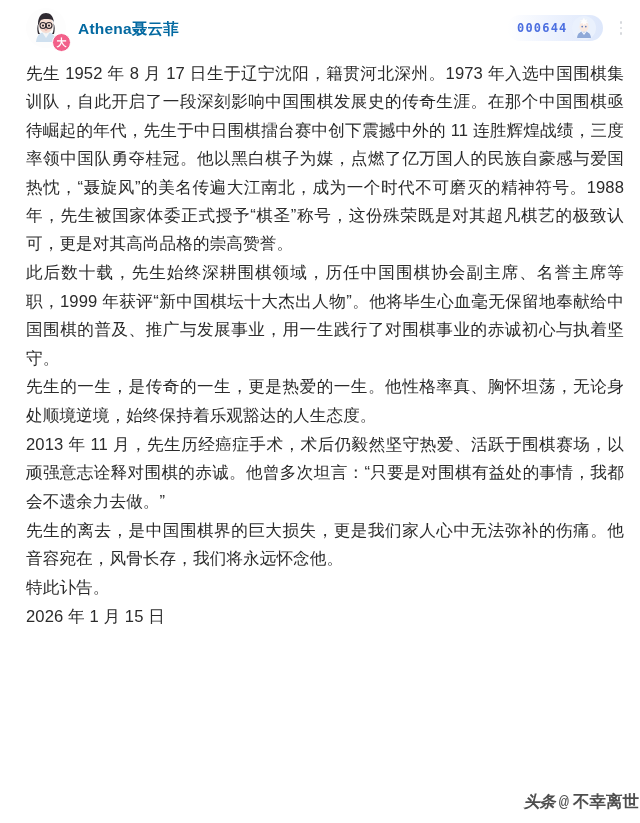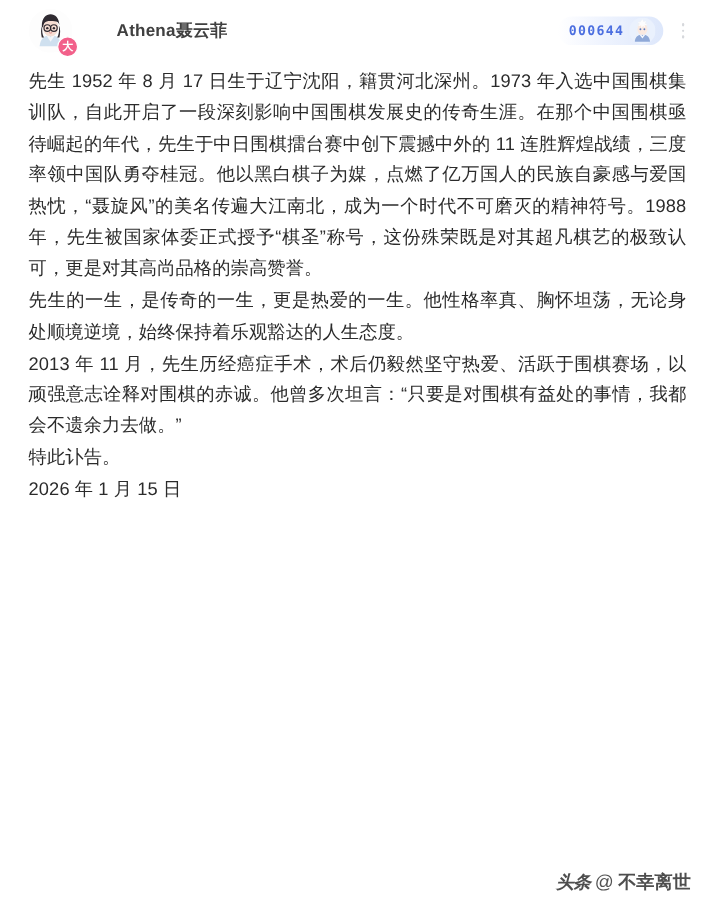--- a/index.html
+++ b/index.html
@@ -62,25 +62,24 @@
   .author-block {
     display: flex;
     flex-direction: column;
     justify-content: center;
     min-width: 0;
     flex: 1 1 auto;
   }
   .author-name {
     font-size: 15.5px;
     font-weight: 700;
-    color: #404040;
+    color: #0369a1;
     line-height: 19px;
     letter-spacing: 0.2px;
     white-space: nowrap;
-    margin-left: 28px;
   }
   .post-time {
     font-size: 12.5px;
     color: #b9bcc2;
     line-height: 17px;
     margin-top: 1px;
     white-space: nowrap;
   }
 
   .header-right {
@@ -148,27 +147,28 @@
     text-align: justify;
     text-justify: inter-ideograph;
     margin: 0 0 0.5px 0;
     letter-spacing: 0.1px;
     word-break: break-word;
   }
 
   
   .watermark {
     position: absolute;
-    right: 12px;
+    right: 1px;
     bottom: 10px;
     display: flex;
     align-items: center;
     gap: 3px;
     opacity: 0.92;
     pointer-events: none;
+    font-family: Liberation Mono, monospace;
   }
   .wm-brand {
     font-size: 16px;
     font-weight: 700;
     color: #3f3f3f;
     font-style: italic;
     letter-spacing: -0.5px;
   }
   .wm-at {
     font-size: 17px;
@@ -238,22 +238,24 @@
     <div class="more-menu">
       <i></i>
       <i></i>
       <i></i>
     </div>
   </div>
 </div>
 
 <div class="post-body">
   <p class="para">先生 1952 年 8 月 17 日生于辽宁沈阳，籍贯河北深州。1973 年入选中国围棋集训队，自此开启了一段深刻影响中国围棋发展史的传奇生涯。在那个中国围棋亟待崛起的年代，先生于中日围棋擂台赛中创下震撼中外的 11 连胜辉煌战绩，三度率领中国队勇夺桂冠。他以黑白棋子为媒，点燃了亿万国人的民族自豪感与爱国热忱，“聂旋风”的美名传遍大江南北，成为一个时代不可磨灭的精神符号。1988 年，先生被国家体委正式授予“棋圣”称号，这份殊荣既是对其超凡棋艺的极致认可，更是对其高尚品格的崇高赞誉。</p>
+  <p class="para">此后数十载，先生始终深耕围棋领域，历任中国围棋协会副主席、名誉主席等职，1999 年获评“新中国棋坛十大杰出人物”。他将毕生心血毫无保留地奉献给中国围棋的普及、推广与发展事业，用一生践行了对围棋事业的赤诚初心与执着坚守。</p>
   <p class="para">先生的一生，是传奇的一生，更是热爱的一生。他性格率真、胸怀坦荡，无论身处顺境逆境，始终保持着乐观豁达的人生态度。</p>
   <p class="para">2013 年 11 月，先生历经癌症手术，术后仍毅然坚守热爱、活跃于围棋赛场，以顽强意志诠释对围棋的赤诚。他曾多次坦言：“只要是对围棋有益处的事情，我都会不遗余力去做。”</p>
+  <p class="para">先生的离去，是中国围棋界的巨大损失，更是我们家人心中无法弥补的伤痛。他音容宛在，风骨长存，我们将永远怀念他。</p>
   <p class="para">特此讣告。</p>
   <p class="para">2026 年 1 月 15 日</p>
 </div>
 
 <div class="watermark">
   <span class="wm-brand">头条</span>
   <span class="wm-at">@</span>
   <span class="wm-name">不幸离世</span>
 </div>
 

